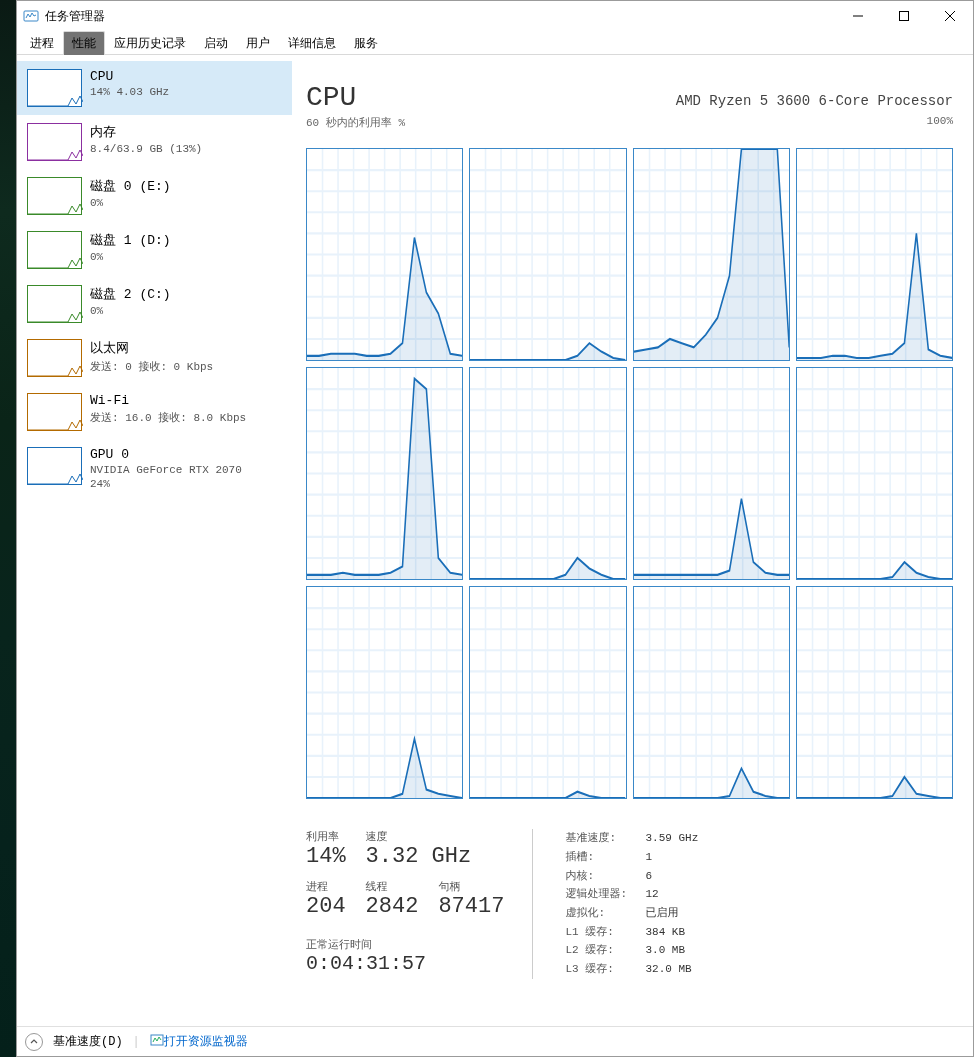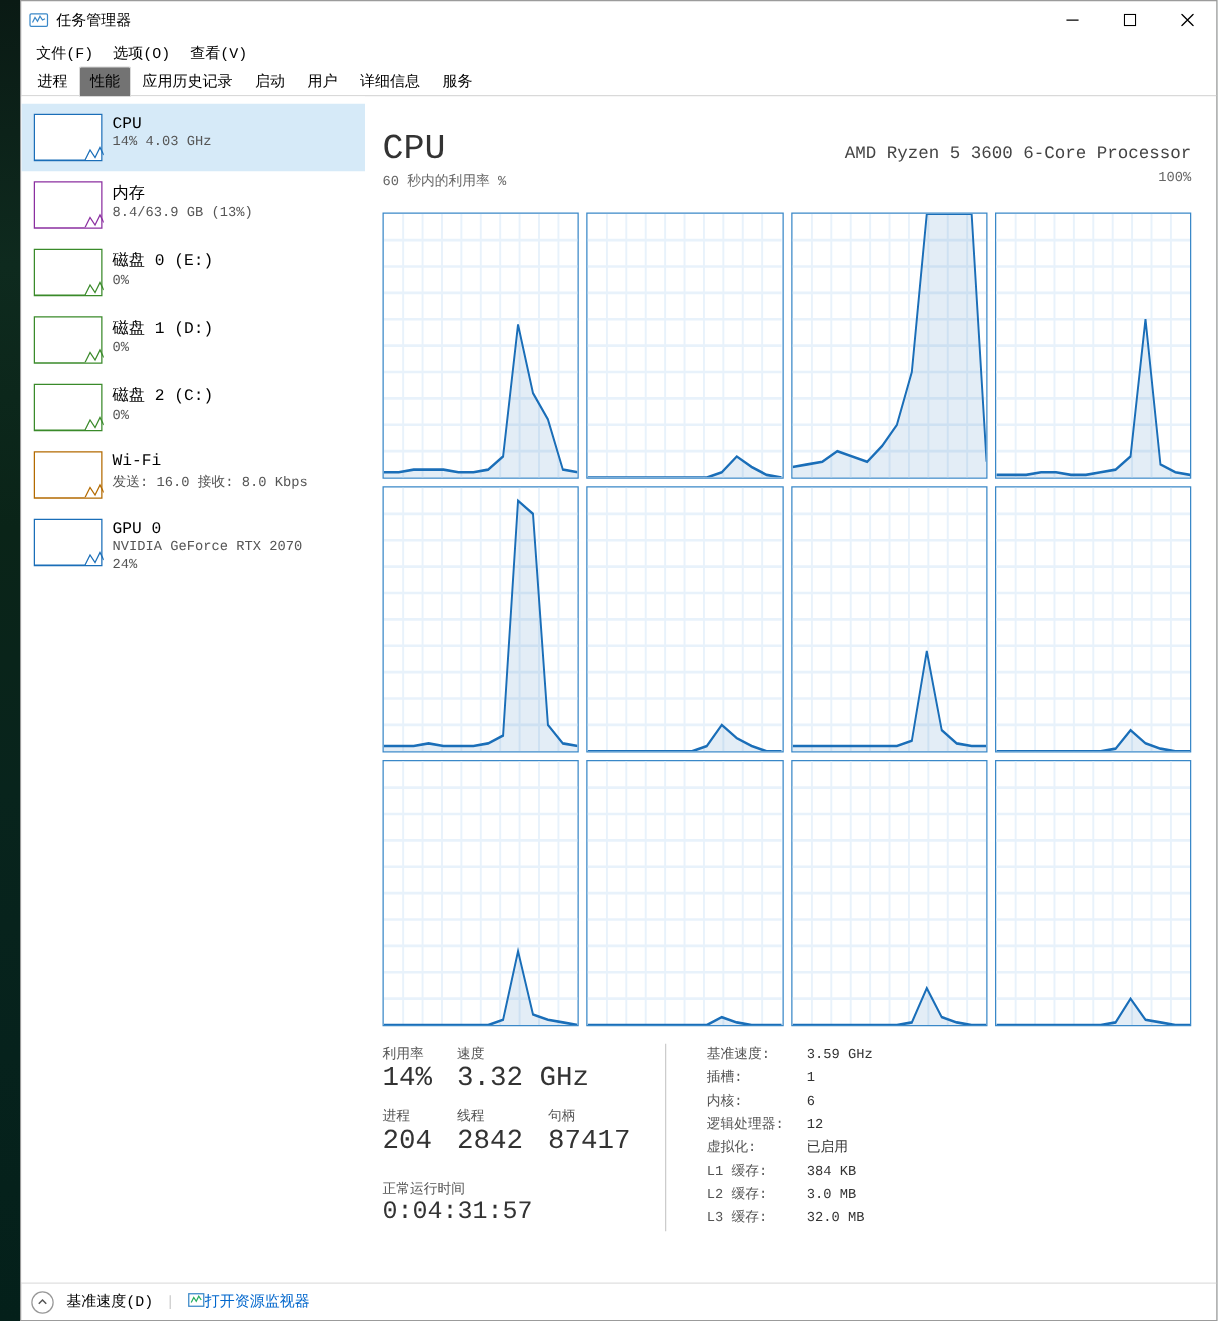--- a/index.html
+++ b/index.html
@@ -63,21 +63,21 @@
 .detail-header { display:flex; align-items:baseline; justify-content:space-between; margin-bottom:2px; }
 .detail-title { font-size:28px; font-weight:300; color:#333; }
 .detail-subtitle { font-size:14px; color:#444;margin-top:28px; }
 .chart-labels { display:flex; justify-content:space-between; font-size:11px; color:#666; margin-bottom:18px; }
 
 
 .cpu-grid { display:grid; grid-template-columns:repeat(4, 1fr); gap:6px; }
 .cpu-cell { aspect-ratio: 155 / 210; border:1px solid #3a88c8; position:relative; background:#fff; overflow:hidden; }
 
 
-.stats-row { display:flex; gap:28px; margin-top:14px; align-items:flex-start; }
+.stats-row { display:flex; gap:28px; margin-top:30px; align-items:flex-start; }
 .stats-left { display:flex; flex-direction:column; gap:10px; }
 .stats-block { display:flex; gap:20px; }
 .stat-col {}
 .stat-label { font-size:11px; color:#555; }
 .stat-val { font-size:22px; color:#333; }
 .uptime-label { font-size:11px; color:#555; margin-top:8px; }
 .uptime-val { font-size:20px; color:#333; }
 .kv-table { border-left:1px solid #ccc; padding-left:32px; }
 .kv-row { display:flex; font-size:11px; line-height:1.7; }
 .kv-key { width:80px; color:#555; }
@@ -123,25 +123,20 @@
           </svg>
         </div>
       <div class="win-btn close">
           <svg viewBox="0 0 10 10">
             <path d="M0 0 L10 10 M10 0 L0 10" stroke="#000" stroke-width="1"></path>
           </svg>
         </div>
     </div>
   </div>
 
-  <div class="menubar">
-    <div class="menu-item">文件(F)</div>
-    <div class="menu-item">选项(O)</div>
-    <div class="menu-item">查看(V)</div>
-  </div>
 
   <div class="tabrow" id="tabrow">
       <div class="tab">进程</div>
       <div class="tab active">性能</div>
       <div class="tab">应用历史记录</div>
       <div class="tab">启动</div>
       <div class="tab">用户</div>
       <div class="tab">详细信息</div>
       <div class="tab">服务</div>
     </div>
@@ -194,20 +189,31 @@
         </div>
         <div class="side-item">
           <div class="side-thumb" style="border-color: rgb(58, 138, 42);">
             <svg class="mini-line" viewBox="0 0 55 38" preserveAspectRatio="none" width="55" height="38">
               <path d="M0 38 L40 38 L44 30 L48 36 L52 28 L55 34" stroke="#3a8a2a" fill="none" stroke-width="1"></path>
             </svg>
           </div>
           <div class="side-meta">
             <div class="side-title">磁盘 2 (C:)</div>
             <div class="side-sub">0%</div>
+          </div>
+        </div>
+        <div class="side-item">
+          <div class="side-thumb" style="border-color: rgb(179, 106, 0);">
+            <svg class="mini-line" viewBox="0 0 55 38" preserveAspectRatio="none" width="55" height="38">
+              <path d="M0 38 L40 38 L44 30 L48 36 L52 28 L55 34" stroke="#b36a00" fill="none" stroke-width="1"></path>
+            </svg>
+          </div>
+          <div class="side-meta">
+            <div class="side-title">以太网</div>
+            <div class="side-sub">发送: 0 接收: 0 Kbps</div>
           </div>
         </div>
         <div class="side-item">
           <div class="side-thumb" style="border-color: rgb(179, 106, 0);">
             <svg class="mini-line" viewBox="0 0 55 38" preserveAspectRatio="none" width="55" height="38">
               <path d="M0 38 L40 38 L44 30 L48 36 L52 28 L55 34" stroke="#b36a00" fill="none" stroke-width="1"></path>
             </svg>
           </div>
           <div class="side-meta">
             <div class="side-title">Wi-Fi</div>

